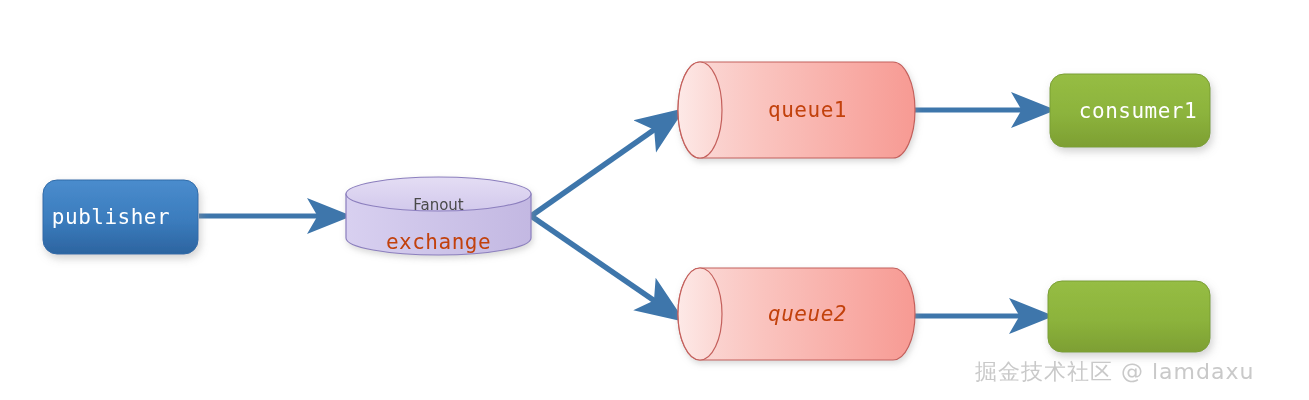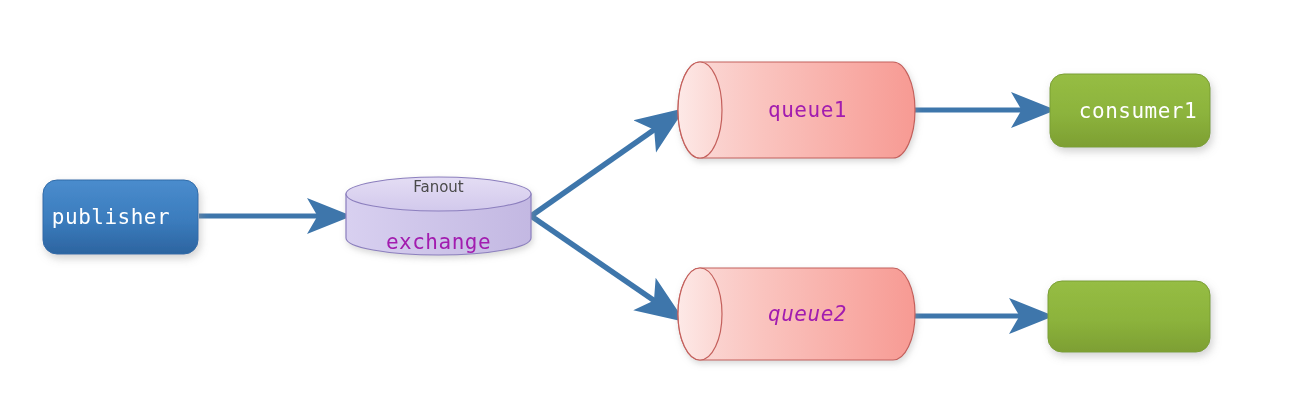--- a/index.html
+++ b/index.html
@@ -30,21 +30,21 @@
     pointer-events: none;
     white-space: nowrap;
   }
   .rounded-box-label {
     color: #ffffff;
     font-size: 21px;
     letter-spacing: 0.5px;
     font-family: "DejaVu Sans Mono", "Liberation Mono", monospace;
   }
   .cyl-label {
-    color: #a21caf;
+    color: #c2410c;
     font-size: 21px;
     letter-spacing: 0.5px;
     font-family: "DejaVu Sans Mono", "Liberation Mono", monospace;
   }
   .cyl-top-label {
     color: #4a4a4a;
     font-size: 15px;
     font-family: "DejaVu Sans", "Liberation Sans", sans-serif;
   }
   .watermark {
@@ -155,25 +155,26 @@
       <rect x="1050" y="74" width="160" height="73" rx="14" ry="14" fill="url(#gradGreen)" stroke="#7b9f33" stroke-width="1"></rect>
     </g>
 
     <g filter="url(#softShadow)">
       <rect x="1048" y="281" width="162" height="71" rx="14" ry="14" fill="url(#gradGreen)" stroke="#7b9f33" stroke-width="1"></rect>
     </g>
   </svg>
 
   <div class="node-label rounded-box-label" style="left:43px; top:180px; width:136px; height:74px;">publisher</div>
 
-  <div class="node-label cyl-top-label" style="left:346px; top:174px; width:185px; height:26px;">Fanout</div>
+  <div class="node-label cyl-top-label" style="left:346px; top:192px; width:185px; height:26px;">Fanout</div>
 
   <div class="node-label cyl-label" style="left:346px; top:220px; width:185px; height:44px;">exchange</div>
 
   <div class="node-label cyl-label" style="left:700px; top:62px; width:215px; height:96px;">queue1</div>
 
   <div class="node-label cyl-label" style="left:700px; top:268px; width:215px; height:92px;font-style:italic;">queue2</div>
 
   <div class="node-label rounded-box-label" style="left:1050px; top:74px; width:176px; height:73px;">consumer1</div>
 
 
+  <div class="watermark">掘金技术社区 @ lamdaxu</div>
 
 </div>
 
 </body></html>

